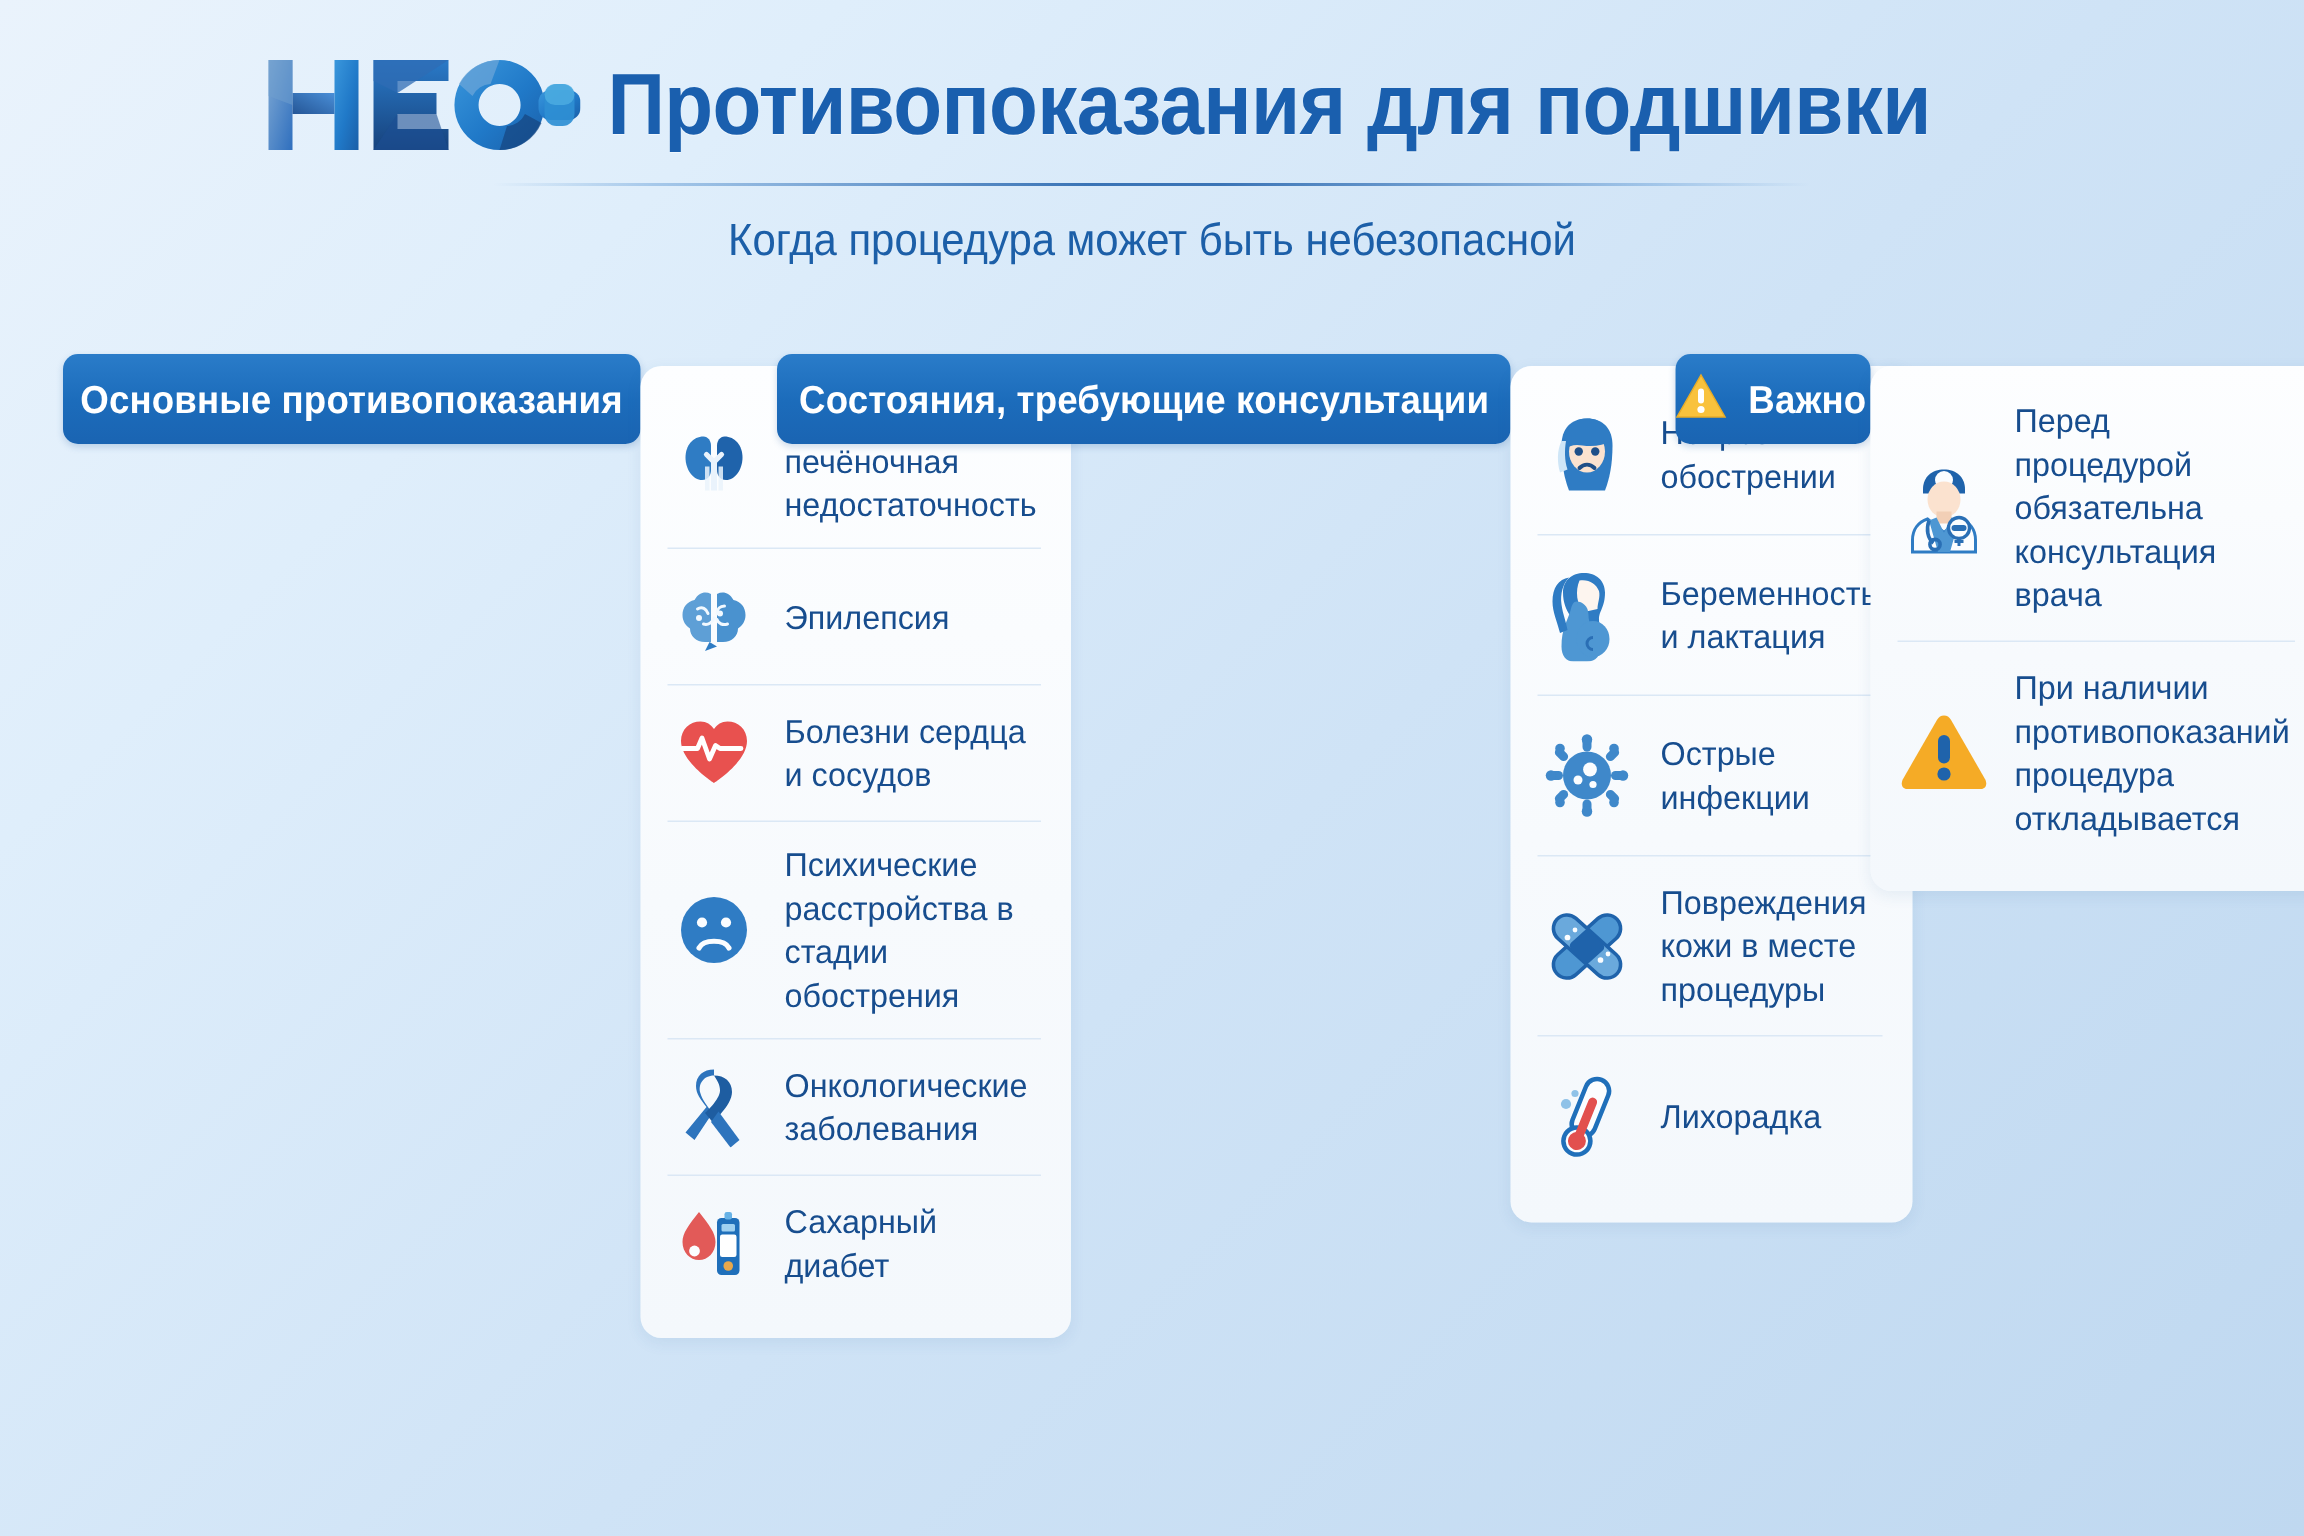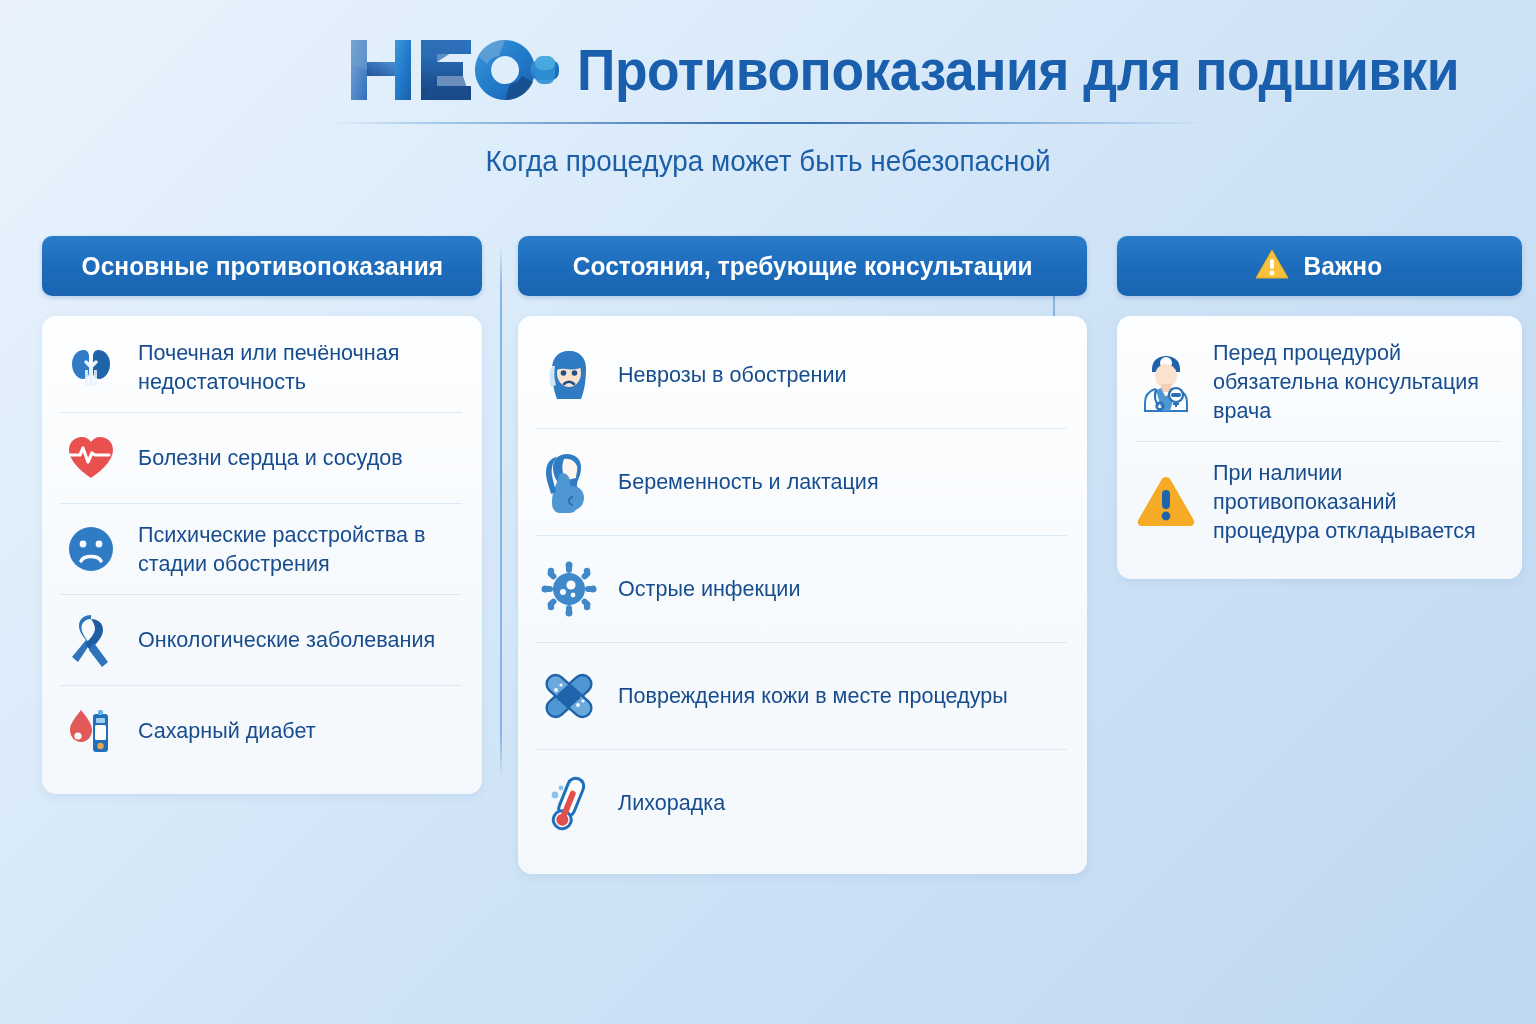--- a/index.html
+++ b/index.html
@@ -18,21 +18,21 @@
 
   
   .header {
     position: relative;
     padding: 34px 0 0 0;
     text-align: center;
   }
   .title-row {
     display: flex;
     align-items: center;
-    justify-content: flex-end;
+    justify-content: center;
     gap: 18px;
     padding-left: 0;
   }
   .logo {
     display: flex;
     align-items: center;
     flex: 0 0 auto;
   }
   .logo svg { display: block; }
 
@@ -74,22 +74,20 @@
   .columns {
     position: absolute;
     left: 0; top: 236px;
     width: 1536px;
     display: flex;
     align-items: flex-start;
   }
   .col {
     position: relative;
     display: flex;
-    flex-direction: column;
-    gap: 12px;
   }
   .col-1 { margin-left: 42px;  width: 440px; }
   .col-2 { margin-left: 36px;  width: 569px; }
   .col-3 { margin-left: 30px;  width: 405px; }
 
   .vsep {
     position: absolute;
     top: 10px;
     width: 2px;
     height: 532px;
@@ -231,20 +229,33 @@
             <path d="M34 10c7 0 12 6 12 14s-5 15-11 15c-4 0-6-3-6-7V16c0-3 2-6 5-6z" fill="#1f63ab"></path>
             <path d="M22 22l5 5 5-5" stroke="#eaf3fc" stroke-width="3.5" fill="none" stroke-linecap="round"></path>
             <rect x="25" y="26" width="4" height="20" fill="#eaf3fc"></rect>
             <rect x="21" y="30" width="3" height="16" fill="#eaf3fc" opacity="0.85"></rect>
             <rect x="30" y="30" width="3" height="16" fill="#eaf3fc" opacity="0.85"></rect>
           </svg>
         </span>
         <span class="item-text">Почечная или печёночная недостаточность</span>
       </div>
 
+      <div class="item">
+        <span class="item-icon">
+          <svg width="54" height="54" viewBox="0 0 54 54">
+            <path d="M14 16c-5 1-8 5-8 10 0 4 2 7 5 9 0 5 4 9 10 9h4V12c-4-2-8-1-11 4z" fill="#5e9fd6"></path>
+            <path d="M40 16c5 1 8 5 8 10 0 4-2 7-5 9 0 5-4 9-10 9h-4V12c4-2 8-1 11 4z" fill="#4a92cf"></path>
+            <path d="M16 22c3-2 6 0 7 3M20 32c3 1 6-1 7-4M34 20c-3 0-5 2-5 5M36 32c-3 1-6 0-7-3" stroke="#f2f9ff" stroke-width="2" fill="none" stroke-linecap="round"></path>
+            <circle cx="17" cy="28" r="2" fill="#f2f9ff"></circle>
+              <circle cx="31" cy="25" r="2" fill="#f2f9ff"></circle>
+            <path d="M24 44l-3 6 8-3z" fill="#2f7cc4"></path>
+          </svg>
+        </span>
+        <span class="item-text">Эпилепсия</span>
+      </div>
 
       <div class="item">
         <span class="item-icon">
           <svg width="54" height="54" viewBox="0 0 54 54">
             <path d="M27 47S5 33 5 19C5 11 11 6 18 6c4 0 7 2 9 5 2-3 5-5 9-5 7 0 13 5 13 13 0 14-22 28-22 28z" fill="#e8514f"></path>
             <path d="M6 24h10l3-7 5 14 4-9 3 2h14" stroke="#ffffff" stroke-width="3.2" fill="none" stroke-linejoin="round" stroke-linecap="round"></path>
           </svg>
         </span>
         <span class="item-text">Болезни сердца и сосудов</span>
       </div>

